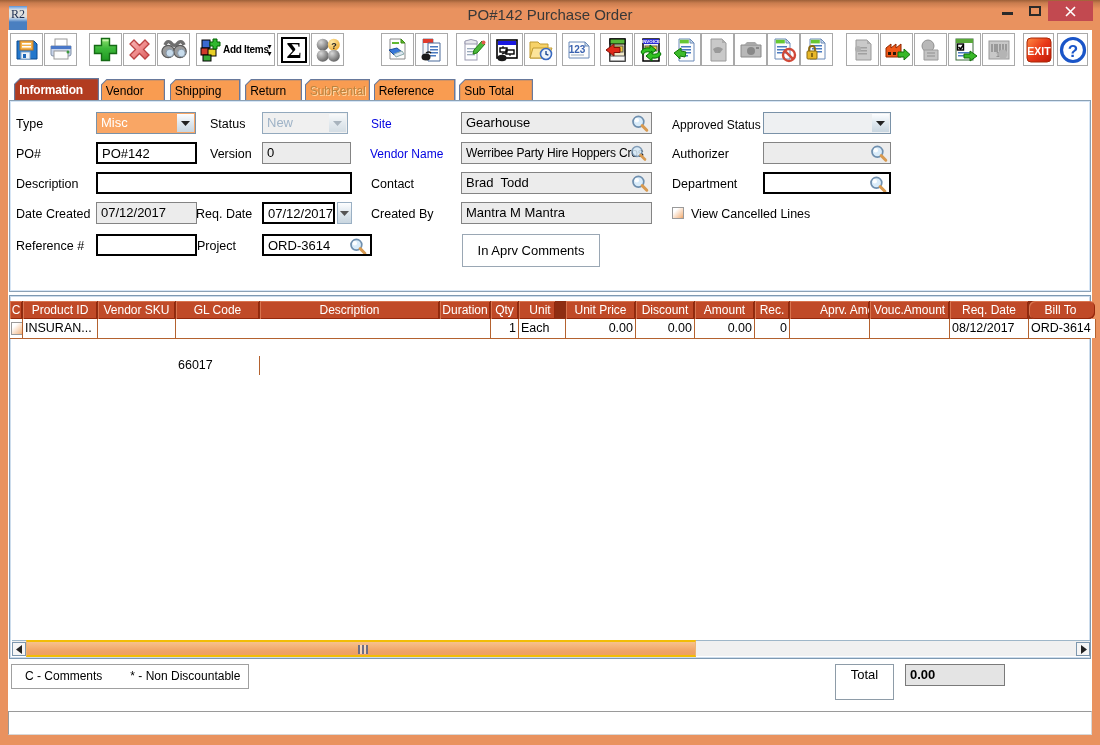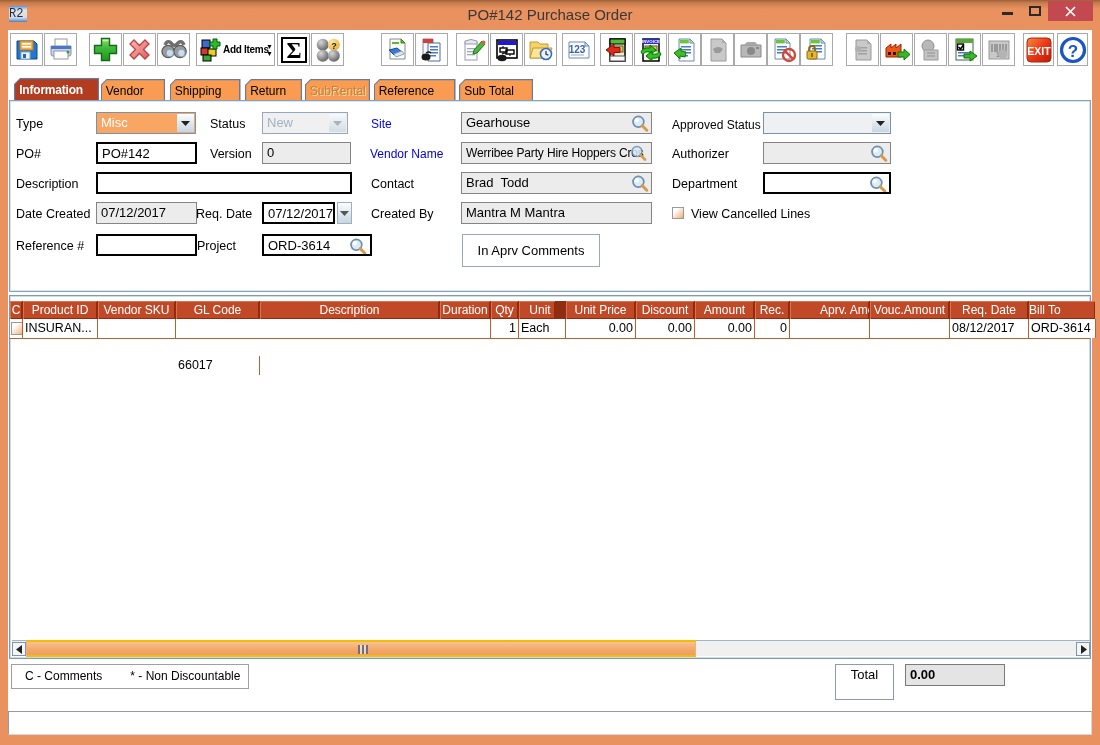--- a/index.html
+++ b/index.html
@@ -1,18 +1,18 @@
 <!DOCTYPE html>
 <html><head><meta charset="utf-8"><style>
 *{margin:0;padding:0;box-sizing:border-box}
 html,body{width:1100px;height:745px;overflow:hidden}
 body{font-family:"Liberation Sans",sans-serif;background:#e9925f;position:relative;font-size:13px;color:#000}
 #titlebar{position:absolute;left:0;top:0;width:1100px;height:30px;background:linear-gradient(#9d6038 0,#c97c4e 3px,#e9925f 9px,#e9925f 100%)}
 #title{position:absolute;left:0;top:6px;width:1100px;text-align:center;font-size:15px;color:#383838}
-#r2icon{position:absolute;left:9px;top:6px;width:18px;height:16px;background:linear-gradient(#5b8fd0 0,#9fc0e8 2px,#e3e3e0 4px,#dddddd 11px,#a8c4e4 13px,#4a7fc0 16px);border:0;font-family:Liberation Mono, monospace;font-size:12px;color:#1a2c50;line-height:17px}
+#r2icon{position:absolute;left:9px;top:6px;width:18px;height:24px;background:linear-gradient(#5b8fd0 0,#9fc0e8 2px,#e3e3e0 4px,#dddddd 11px,#a8c4e4 13px,#4a7fc0 16px);border:0;font-family:Liberation Serif, serif;font-size:12px;color:#1a2c50;text-align:center;line-height:17px}
 #btnmin{position:absolute;left:1002px;top:12px;width:11px;height:3px;background:#2a2a2a}
 #btnmax{position:absolute;left:1029px;top:6px;width:12px;height:10px;border:2px solid #2a2a2a}
 #btnclose{position:absolute;left:1048px;top:1px;width:45px;height:20px;background:#c24950;color:#fff;text-align:center;font-size:12px;line-height:20px}
 #client{position:absolute;left:8px;top:30px;width:1084px;height:705px;background:#fff}
 
 .tb{position:absolute;top:33px;width:33px;height:33px;border:1px solid #a9a9a9;background:#fff;display:flex;align-items:center;justify-content:center}
 
 #formpanel{position:absolute;left:9px;top:100px;width:1082px;height:192px;background:#fff;border:1px solid #8ba1b5;box-shadow:inset 0 0 0 1px #d6e5f5}
 #tablepanel{position:absolute;left:9px;top:295px;width:1082px;height:364px;background:#fff;border:1px solid #7e99b2;box-shadow:inset 0 0 0 1px #ccdcec}
 label.f{position:absolute;font-size:12.5px;color:#000;white-space:nowrap}
@@ -448,21 +448,21 @@
       <div class="hc" style="left: 430px; width: 50px; top: 0px;">Duration</div>
       <div class="hc" style="left: 481px; width: 27px; top: 0px;">Qty</div>
       <div class="hc" style="left: 509px; width: 36px; top: 0px; padding-left: 6px;">Unit</div>
       <div class="hc" style="left: 556px; width: 69px; top: 0px;">Unit Price</div>
       <div class="hc" style="left: 626px; width: 58px; top: 0px;">Discount</div>
       <div class="hc" style="left: 685px; width: 59px; top: 0px;">Amount</div>
       <div class="hc" style="left: 745px; width: 34px; top: 0px;">Rec.</div>
       <div class="hc" style="left: 780px; width: 79px; top: 0px; padding-left: 30px;">Aprv. Amount</div>
       <div class="hc" style="left: 860px; width: 79px; top: 0px;">Vouc.Amount</div>
       <div class="hc" style="left: 940px; width: 78px; top: 0px;">Req. Date</div>
-      <div class="hc" style="left: 1019px; width: 66px; top: 0px; text-align: left; padding-right: 3px;">Bill To</div>
+      <div class="hc" style="left: 1019px; width: 66px; top: 0px; text-align: center; padding-right: 3px; border-radius: 6px;">Bill To</div>
     </div>
 <div id="trow" style="position:absolute;left:0;top:23px;width:1080px;height:20px;background:#fff;border-bottom:1px solid #b4622f">
       <div class="dc" style="left: 0px; width: 13px; text-align: left; padding: 0px 0px 0px 2px;">
         <div style="position:absolute;left:1px;top:3px;width:13px;height:13px;border:1px solid #9a9a9a;background:linear-gradient(135deg,#ffffff 25%,#f6c49a 80%,#eda265)"></div>
       </div>
       <div class="dc" style="left: 13px; width: 75px; text-align: left; padding: 0px 0px 0px 2px;">INSURAN...</div>
       <div class="dc" style="left: 88px; width: 78px; text-align: left; padding: 0px 0px 0px 2px;"></div>
       <div class="dc" style="left: 166px; width: 84px; text-align: left; padding: 0px 0px 0px 2px; margin-top: 37px;">66017</div>
       <div class="dc" style="left: 430px; width: 51px; text-align: left; padding: 0px 0px 0px 2px;"></div>
       <div class="dc" style="left: 481px; width: 28px; text-align: right; padding: 0px 2px 0px 0px;">1</div>

